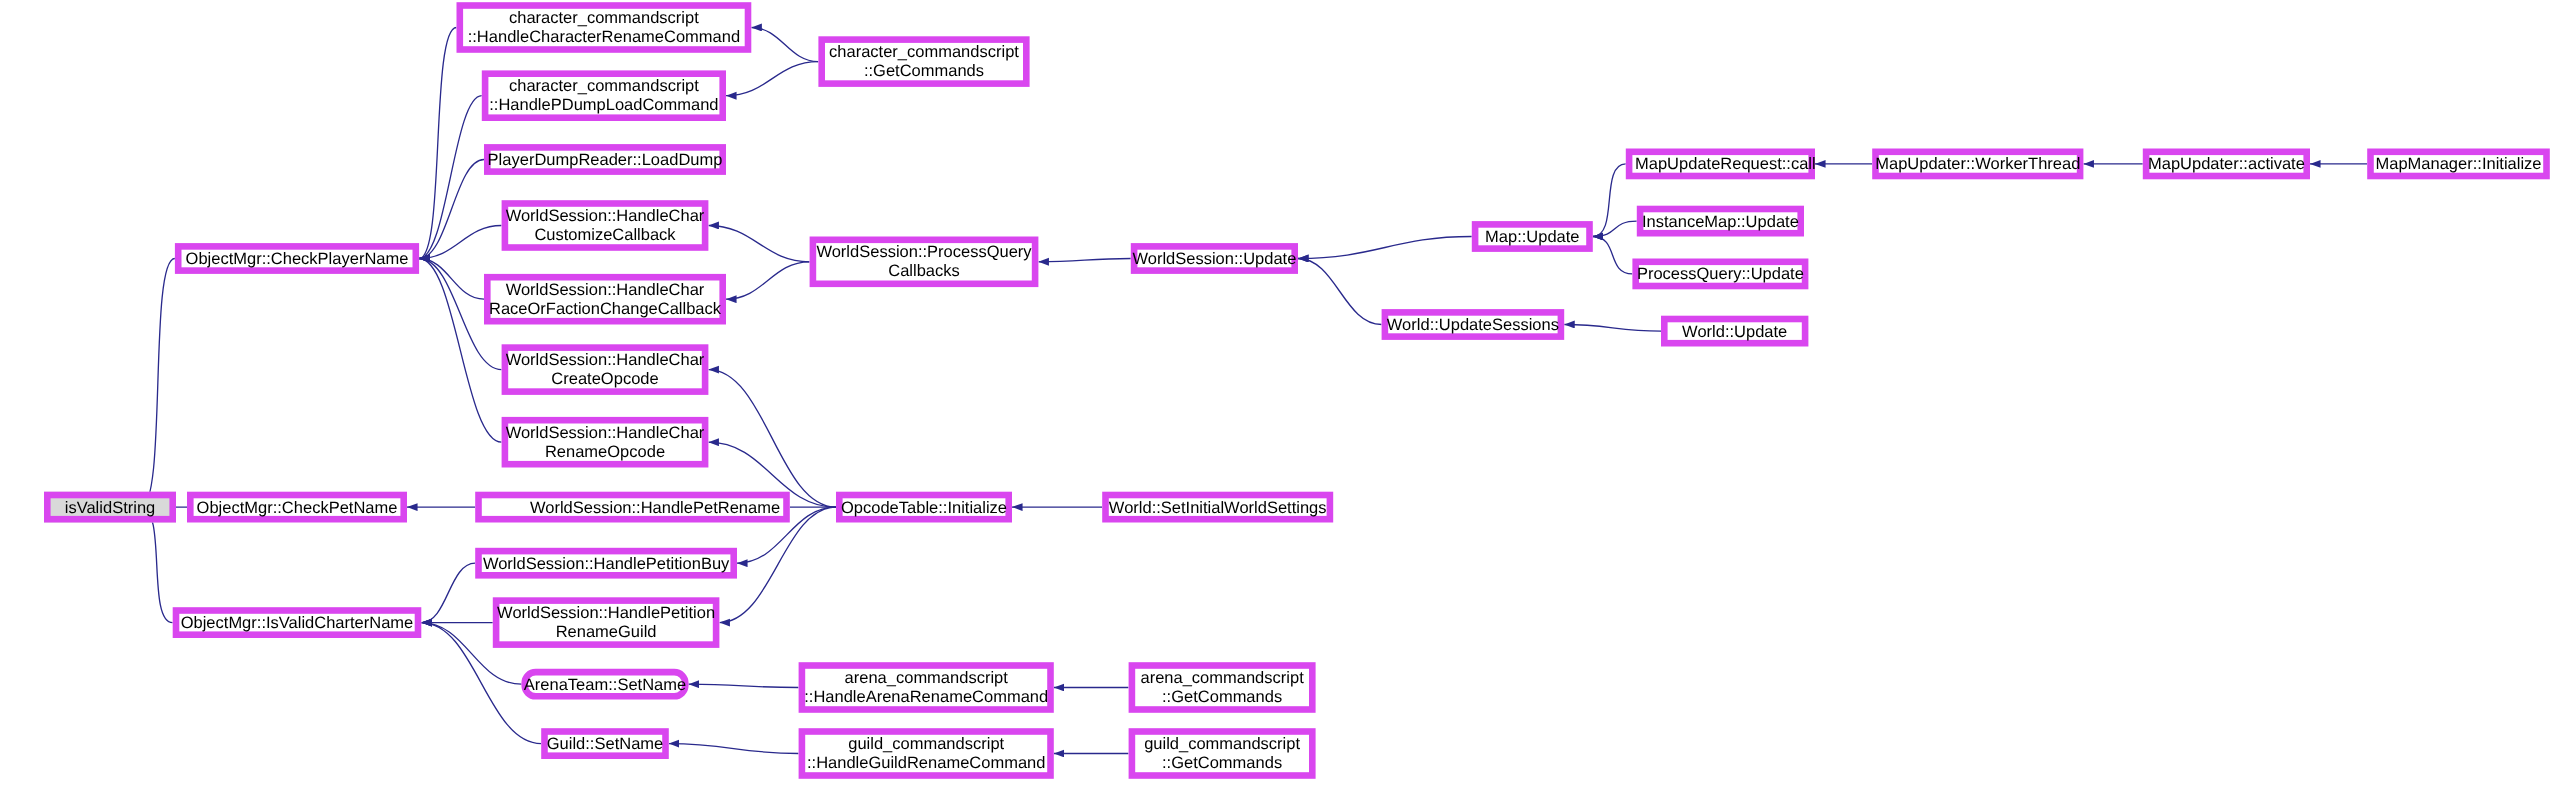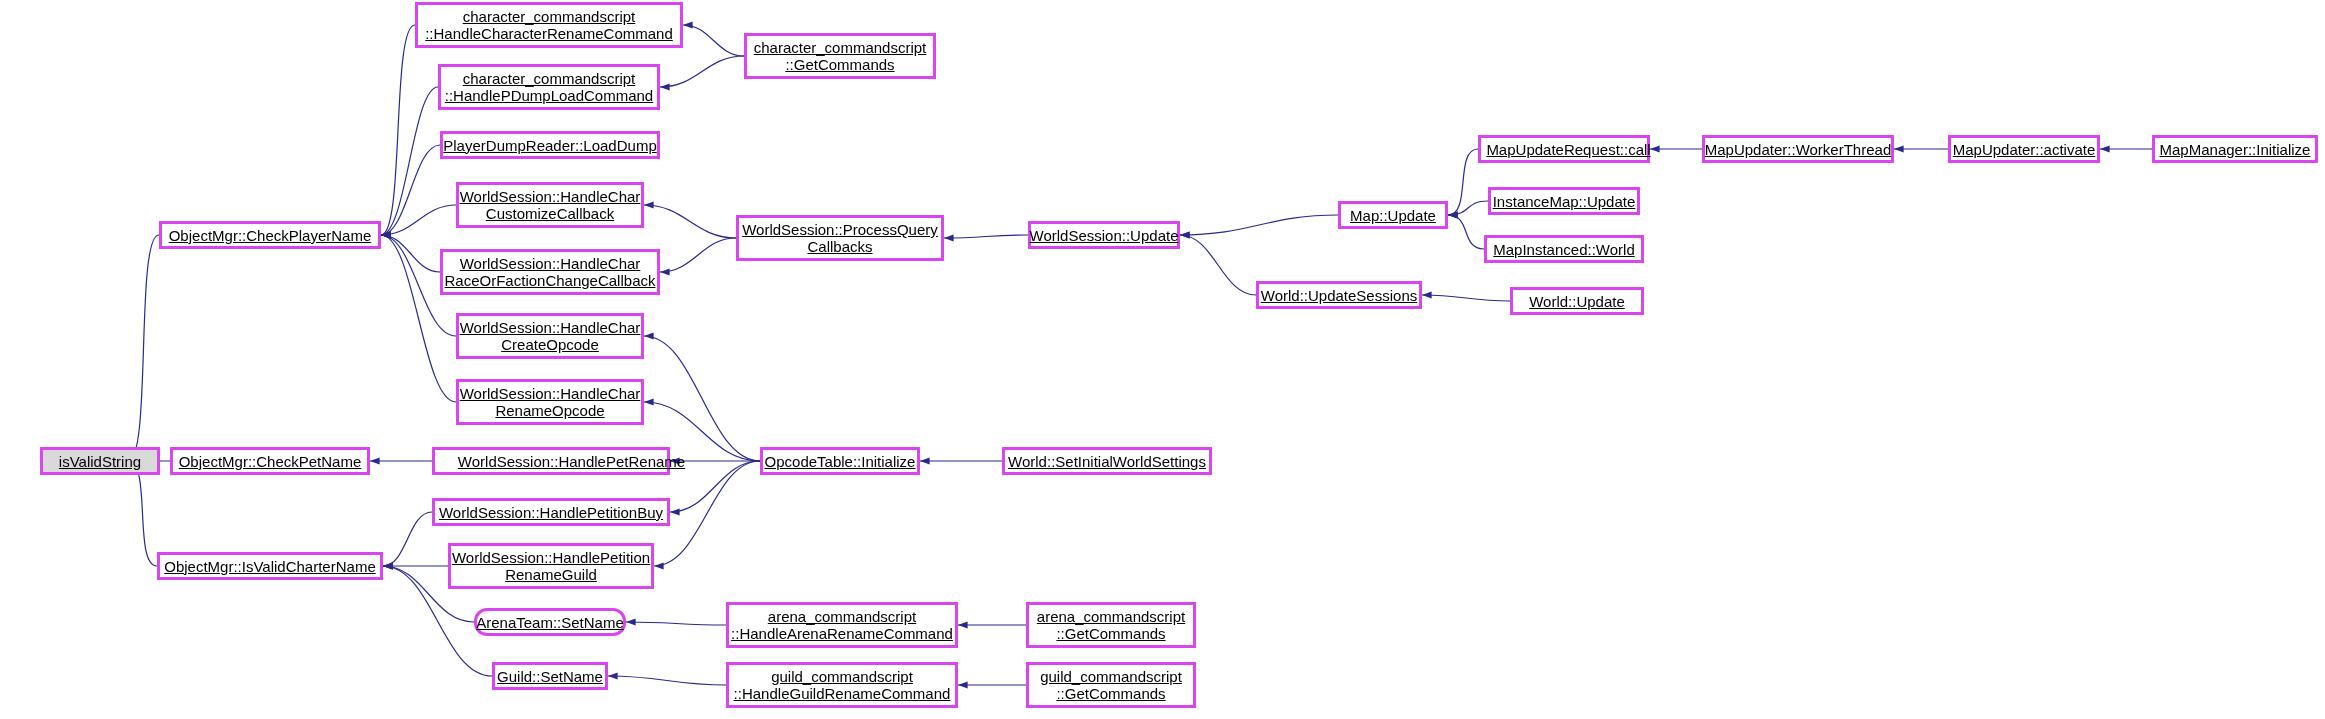--- a/index.html
+++ b/index.html
@@ -21,33 +21,32 @@
     position: absolute;
     left: 0;
     top: 0;
     width: 2325px;
     height: 719px;
     pointer-events: none;
   }
   .node {
     position: absolute;
     box-sizing: border-box;
-    border: 3px solid #d946ef;
+    border: 6px solid #d946ef;
     background: #ffffff;
     color: #000000;
     font-size: 15px;
     line-height: 17px;
     display: flex;
     align-items: center;
     justify-content: center;
     text-align: center;
     white-space: pre-line;
     padding: 1px 3px;
     z-index: 2;
-    text-decoration: underline;
   }
   .node.root {
     background: #d9d9d9;
   }
 </style>
 </head>
 <body>
 
 <div id="canvas">
   <svg id="edges">
@@ -109,21 +108,21 @@
 ::HandlePDumpLoadCommand</div>
       <div class="node" style="left: 440px; top: 131px; width: 220px; height: 28px;">PlayerDumpReader::LoadDump</div>
       <div class="node" style="left: 456px; top: 182px; width: 188px; height: 46px;">WorldSession::HandleChar
 CustomizeCallback</div>
       <div class="node" style="left: 440px; top: 249px; width: 220px; height: 46px;">WorldSession::HandleChar
 RaceOrFactionChangeCallback</div>
       <div class="node" style="left: 456px; top: 313px; width: 188px; height: 46px;">WorldSession::HandleChar
 CreateOpcode</div>
       <div class="node" style="left: 456px; top: 379px; width: 188px; height: 46px;">WorldSession::HandleChar
 RenameOpcode</div>
-      <div class="node" style="left: 432px; top: 447px; width: 238px; height: 28px; padding-left: 44px;">WorldSession::HandlePetRename</div>
+      <div class="node" style="left: 432px; top: 447px; width: 286px; height: 28px; padding-left: 44px;">WorldSession::HandlePetRename</div>
       <div class="node" style="left: 432px; top: 498px; width: 238px; height: 28px;">WorldSession::HandlePetitionBuy</div>
       <div class="node" style="left: 448px; top: 543px; width: 206px; height: 46px;">WorldSession::HandlePetition
 RenameGuild</div>
       <div class="node" style="left: 474px; top: 608px; width: 152px; height: 28px; border-radius: 13px;">ArenaTeam::SetName</div>
       <div class="node" style="left: 492px; top: 662px; width: 116px; height: 28px;">Guild::SetName</div>
       <div class="node" style="left: 744px; top: 33px; width: 192px; height: 46px;">character_commandscript
 ::GetCommands</div>
       <div class="node" style="left: 736px; top: 215px; width: 208px; height: 46px;">WorldSession::ProcessQuery
 Callbacks</div>
       <div class="node" style="left: 760px; top: 447px; width: 160px; height: 28px;">OpcodeTable::Initialize</div>
@@ -135,18 +134,18 @@
       <div class="node" style="left: 1256px; top: 281px; width: 166px; height: 28px;">World::UpdateSessions</div>
       <div class="node" style="left: 1002px; top: 447px; width: 210px; height: 28px; text-align: center;">World::SetInitialWorldSettings</div>
       <div class="node" style="left: 1026px; top: 602px; width: 170px; height: 46px;">arena_commandscript
 ::GetCommands</div>
       <div class="node" style="left: 1026px; top: 662px; width: 170px; height: 46px;">guild_commandscript
 ::GetCommands</div>
       <div class="node" style="left: 1338px; top: 201px; width: 110px; height: 28px;">Map::Update</div>
       <div class="node" style="left: 1510px; top: 287px; width: 134px; height: 28px;">World::Update</div>
       <div class="node" style="left: 1478px; top: 135px; width: 172px; height: 28px; padding-left: 12px;">MapUpdateRequest::call</div>
       <div class="node" style="left: 1488px; top: 187px; width: 152px; height: 28px;">InstanceMap::Update</div>
-      <div class="node" style="left: 1484px; top: 235px; width: 160px; height: 28px;">MapInstanced::World</div>
+      <div class="node" style="left: 1484px; top: 235px; width: 160px; height: 28px;">ProcessQuery::Update</div>
       <div class="node" style="left: 1702px; top: 135px; width: 192px; height: 28px;">MapUpdater::WorkerThread</div>
       <div class="node" style="left: 1948px; top: 135px; width: 152px; height: 28px;">MapUpdater::activate</div>
       <div class="node" style="left: 2152px; top: 135px; width: 166px; height: 28px;">MapManager::Initialize</div>
     </div>
 </div>
 
 </body></html>

